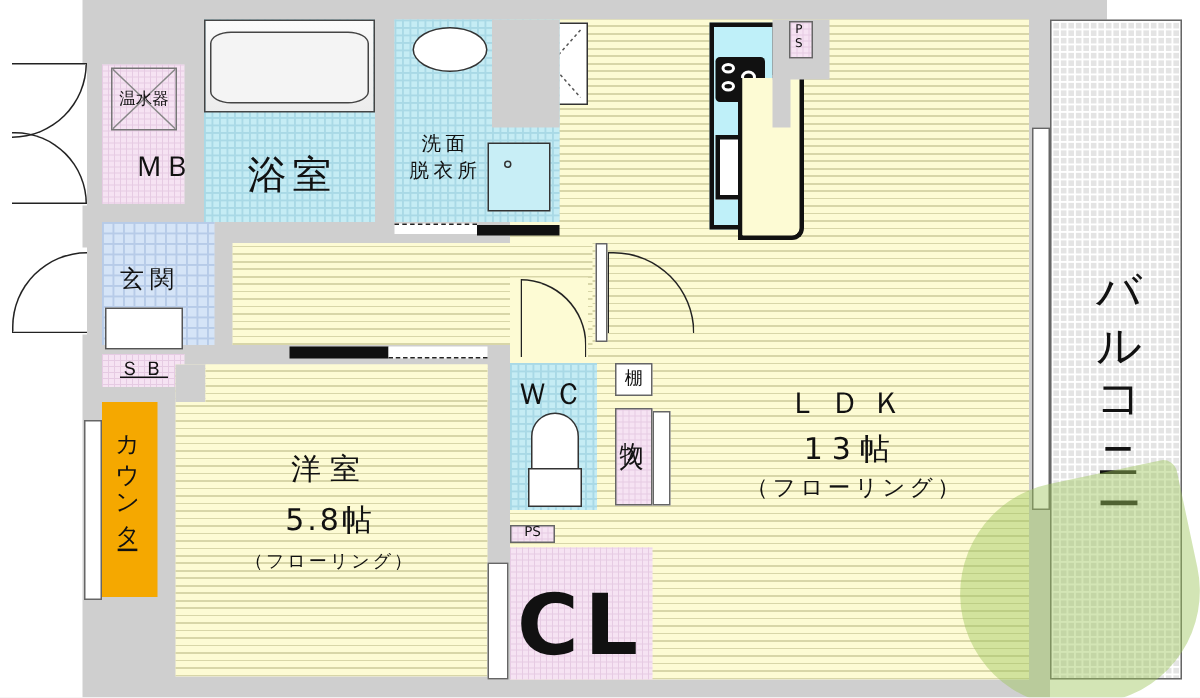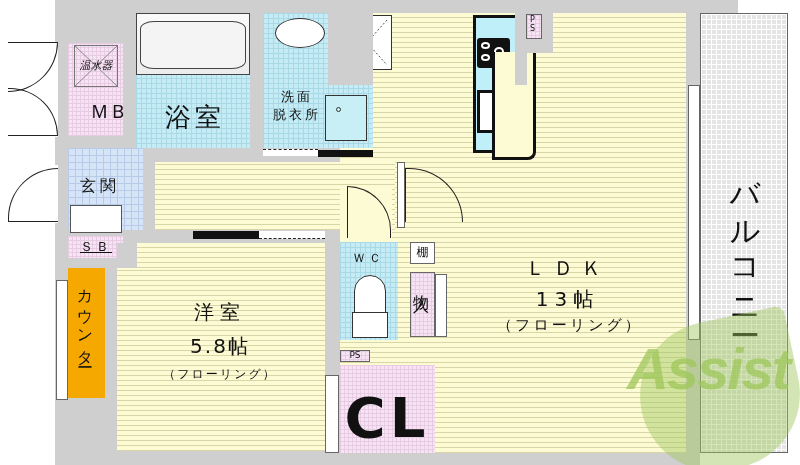--- a/index.html
+++ b/index.html
@@ -35,21 +35,21 @@
         <line x1="44" y1="4" x2="4" y2="49" stroke="#555" stroke-dasharray="2,2"></line>
       </svg>
   </div>
 
   <div class="abs floor-pink" style="left:68px;top:43px;width:55px;height:93px;"></div>
   <div class="abs" style="left:74px;top:45px;width:44px;height:42px;border:1px solid #777;">
     <svg width="42" height="40" style="position:absolute;left:0;top:0;">
         <line x1="0" y1="0" x2="42" y2="40" stroke="#888"></line>
         <line x1="42" y1="0" x2="0" y2="40" stroke="#888"></line>
       </svg>
-    <span class="label" style="left:0;top:14px;width:42px;font-size:11px;font-style:italic;">温水器</span>
+    <span class="label" style="left:0;top:14px;width:42px;font-size:11px;">温水器</span>
   </div>
   <span class="label" style="left:80px;top:102px;width:48px;font-size:19px;text-align:right;">ＭＢ</span>
 
   <div class="abs" style="left:8px;top:42px;width:50px;height:95px;background:#fff;"></div>
   <div class="door-arc" style="left:8px;top:42px;width:50px;height:50px;border-radius:0 0 50px 0;border-left:none;border-top:1px solid #222;"></div>
   <div class="door-arc" style="left:8px;top:88px;width:50px;height:48px;border-radius:0 48px 0 0;border-left:none;border-bottom:1px solid #222;"></div>
 
   <div class="abs floor-blue" style="left:136px;top:13px;width:114px;height:135px;"></div>
   <div class="abs" style="left:136px;top:13px;width:114px;height:62px;background:linear-gradient(#fafafa,#ececec);border:1px solid #444;"></div>
   <div class="abs" style="left:140px;top:21px;width:106px;height:48px;border:1px solid #444;border-radius:14px/8px;background:#f4f4f4;"></div>
@@ -82,21 +82,21 @@
   <div class="abs floor-yellow" style="left:117px;top:243px;width:208px;height:208px;"></div>
   <div class="abs wall" style="left:117px;top:243px;width:20px;height:25px;"></div>
   <div class="abs floor-yellow" style="left:137px;top:243px;width:188px;height:25px;"></div>
   <div class="abs" style="left:193px;top:231px;width:66px;height:8px;background:#111;"></div>
   <div class="abs" style="left:259px;top:231px;width:66px;height:8px;background:#fff;border-bottom:1px dashed #222;"></div>
   <span class="label" style="left:170px;top:302px;width:100px;font-size:20px;letter-spacing:6px;">洋室</span>
   <span class="label" style="left:170px;top:336px;width:100px;font-size:20px;letter-spacing:2px;">5.8帖</span>
   <span class="label" style="left:150px;top:368px;width:140px;font-size:12px;letter-spacing:2px;">（フローリング）</span>
 
   <div class="abs floor-blue" style="left:340px;top:242px;width:58px;height:98px;"></div>
-  <span class="label" style="left:342px;top:252px;width:54px;font-size:12px;letter-spacing:4px;">ＷＣ</span>
+  <span class="label" style="left:342px;top:252px;width:54px;font-size:20px;letter-spacing:4px;">ＷＣ</span>
   <div class="abs" style="left:354px;top:275px;width:32px;height:46px;border:1px solid #333;border-radius:16px 16px 4px 4px;background:#fff;"></div>
   <div class="abs" style="left:352px;top:312px;width:36px;height:26px;border:1px solid #333;background:#fff;"></div>
   <div class="abs" style="left:340px;top:185px;width:52px;height:57px;background:#fdfbd4;"></div>
   <div class="door-arc" style="left:347px;top:186px;width:44px;height:52px;border-radius:0 44px 0 0;border-left:1px solid #222;border-bottom:none;"></div>
 
   <div class="abs" style="left:410px;top:242px;width:25px;height:22px;background:#fff;border:1px solid #666;"></div>
   <span class="label" style="left:410px;top:246px;width:25px;font-size:12px;">棚</span>
   <div class="abs floor-pink" style="left:410px;top:272px;width:25px;height:65px;border:1px solid #666;"></div>
   <span class="label vert" style="left:413px;top:282px;font-size:16px;">物入</span>
   <div class="win" style="left:435px;top:274px;width:12px;height:63px;"></div>
@@ -126,15 +126,14 @@
 
   <span class="label" style="left:500px;top:258px;width:135px;font-size:20px;letter-spacing:8px;">ＬＤＫ</span>
   <span class="label" style="left:500px;top:289px;width:135px;font-size:20px;letter-spacing:6px;">13帖</span>
   <span class="label" style="left:470px;top:318px;width:200px;font-size:15px;letter-spacing:3px;">（フローリング）</span>
 
   <div class="abs floor-balcony" style="left:700px;top:13px;width:88px;height:440px;border:1px solid #666;"></div>
   <div class="win" style="left:688px;top:85px;width:12px;height:255px;"></div>
   <span class="label vert" style="left:730px;top:160px;font-size:30px;letter-spacing:6px;">バルコニー</span>
 
   <div class="abs" style="left:640px;top:320px;width:160px;height:150px;background:rgba(157,197,90,0.45);border-radius:80px 10px 80px 80px;transform:rotate(-12deg);"></div>
-  <span class="label" style="left:618px;top:340px;width:180px;font-size:58px;font-weight:bold;font-style:italic;color:rgba(157,197,90,0.75);letter-spacing:-2px;font-family:'Liberation Sans',sans-serif;">Assist</span>
 
 </div>
 
 </body></html>

